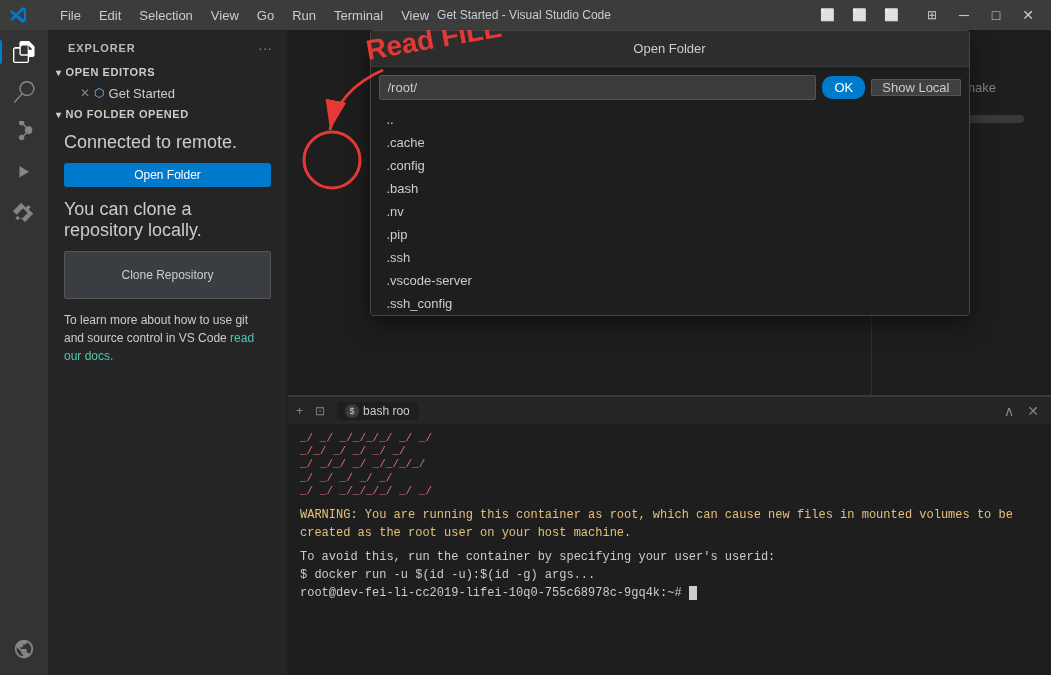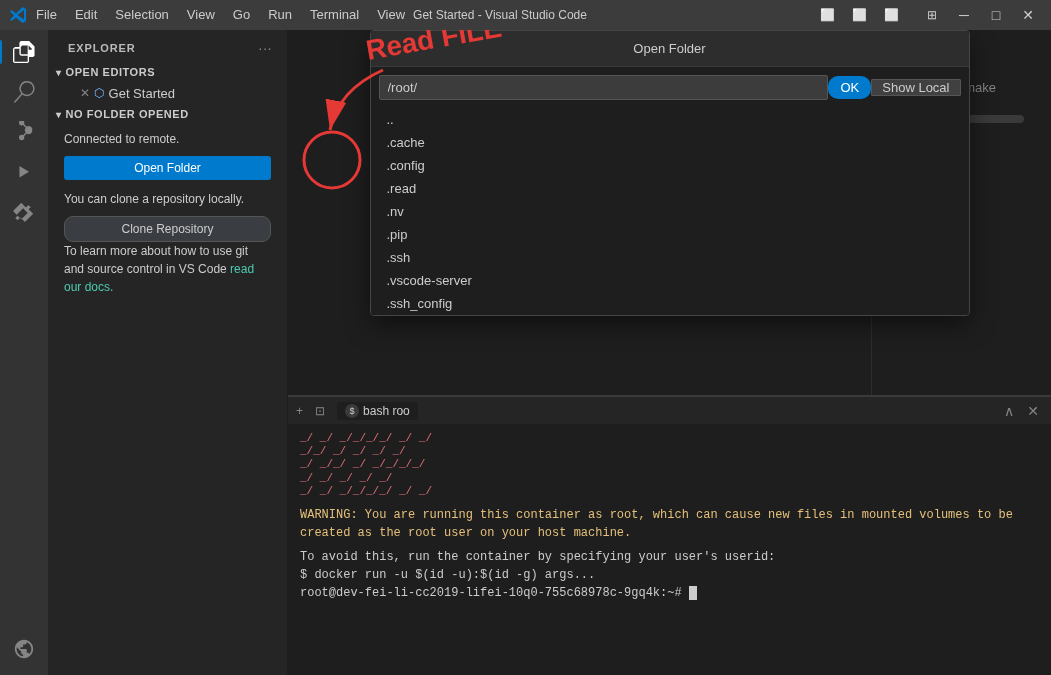--- a/index.html
+++ b/index.html
@@ -18,21 +18,22 @@
     .titlebar {
       height: 30px;
       background: #3c3c3c;
       display: flex;
       align-items: center;
       padding: 0 8px;
       user-select: none;
     }
     .titlebar-left {
       display: flex;
-      gap: 0;
+      align-items: center;
+      gap: 24px;
     }
     .vscode-logo {
       width: 20px;
       height: 20px;
       display: flex;
       align-items: center;
       justify-content: center;
     }
     .menu-items {
       display: flex;
@@ -188,49 +189,49 @@
     }
     .editor-tab-name {
       color: #cccccc;
       font-size: 13px;
     }
 
     .no-folder-section {
       padding: 8px 16px;
     }
     .connected-msg {
-      font-size: 12px;
+      font-size: 18px;
       color: #cccccc;
       margin-bottom: 10px;
     }
     .open-folder-btn {
       background: #007acc;
       color: #ffffff;
       border: none;
       padding: 5px 10px;
       border-radius: 3px;
       cursor: pointer;
       font-size: 12px;
       display: block;
       width: 100%;
       text-align: center;
       margin-bottom: 12px;
     }
     .clone-repo-btn {
       background: #3a3d41;
       color: #cccccc;
       border: 1px solid #555;
-      padding: 5px 10px;
-      border-radius: 9px;
+      padding: 16px 10px;
+      border-radius: 2px;
       cursor: pointer;
       font-size: 12px;
       display: block;
       width: 100%;
       text-align: center;
-      margin-bottom: 0;
+      margin-bottom: 12px;
     }
     .learn-more-text {
       font-size: 12px;
       color: #cccccc;
       line-height: 1.5;
     }
     .learn-more-text a {
       color: #4ec9b0;
       text-decoration: none;
     }
@@ -356,20 +357,21 @@
       padding: 10px;
       font-size: 13px;
       color: #cccccc;
       background: #2d2d2d;
       border-bottom: 1px solid #3a3a3a;
     }
     .dialog-input-row {
       display: flex;
       align-items: center;
       padding: 8px;
+      gap: 6px;
       background: #1e1e1e;
     }
     .dialog-path-input {
       flex: 1;
       background: #3c3c3c;
       border: 1px solid #555;
       color: #cccccc;
       padding: 4px 8px;
       font-size: 13px;
       outline: none;
@@ -589,21 +591,21 @@
         <div class="dialog-title">Open Folder</div>
         <div class="dialog-input-row">
           <input class="dialog-path-input" type="text" value="/root/" style="">
           <button class="dialog-ok-btn">OK</button>
           <button class="dialog-show-local-btn">Show Local</button>
         </div>
         <div class="dialog-file-list">
           <div class="dialog-file-item">..</div>
           <div class="dialog-file-item">.cache</div>
           <div class="dialog-file-item">.config</div>
-          <div class="dialog-file-item">.read</div>
+          <div class="dialog-file-item">.bash</div>
           <div class="dialog-file-item">.nv</div>
           <div class="dialog-file-item">.pip</div>
           <div class="dialog-file-item">.ssh</div>
           <div class="dialog-file-item">.vscode-server</div>
           <div class="dialog-file-item">.ssh_config</div>
         </div>
       </div>
     </div>
 
     <div class="annotation-overlay">

